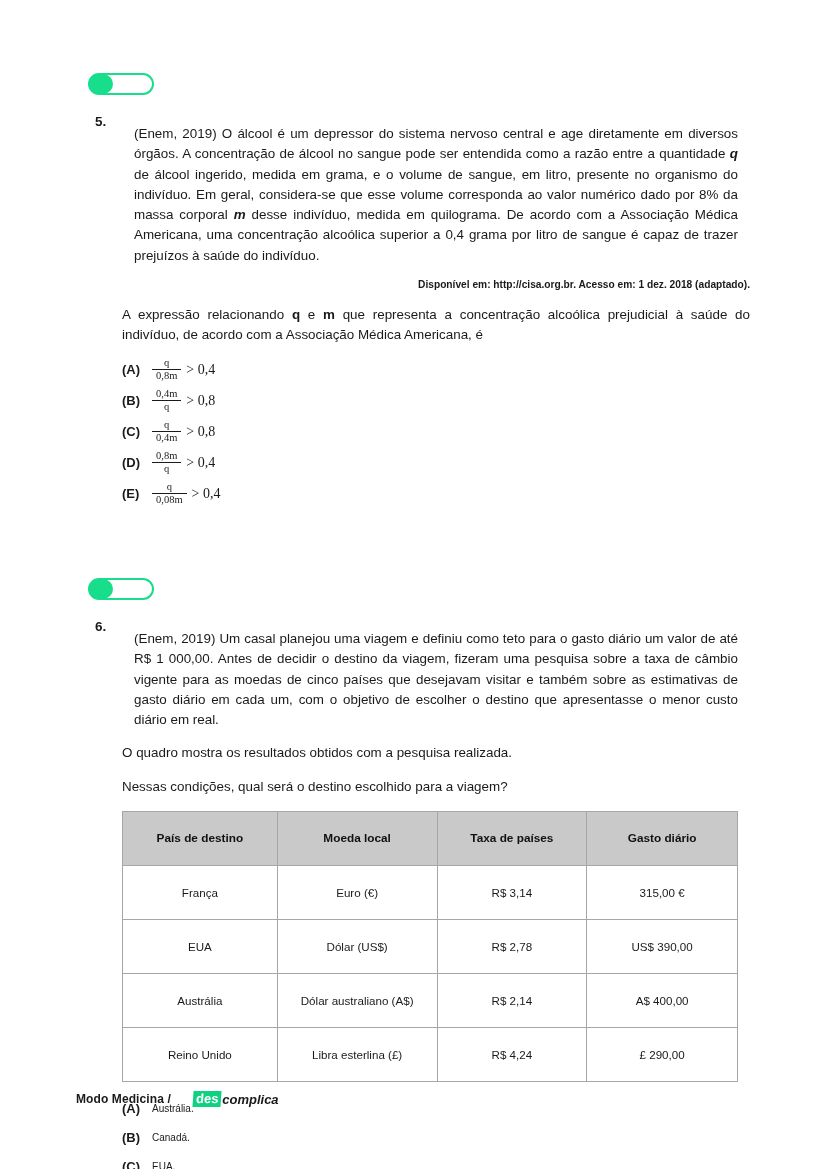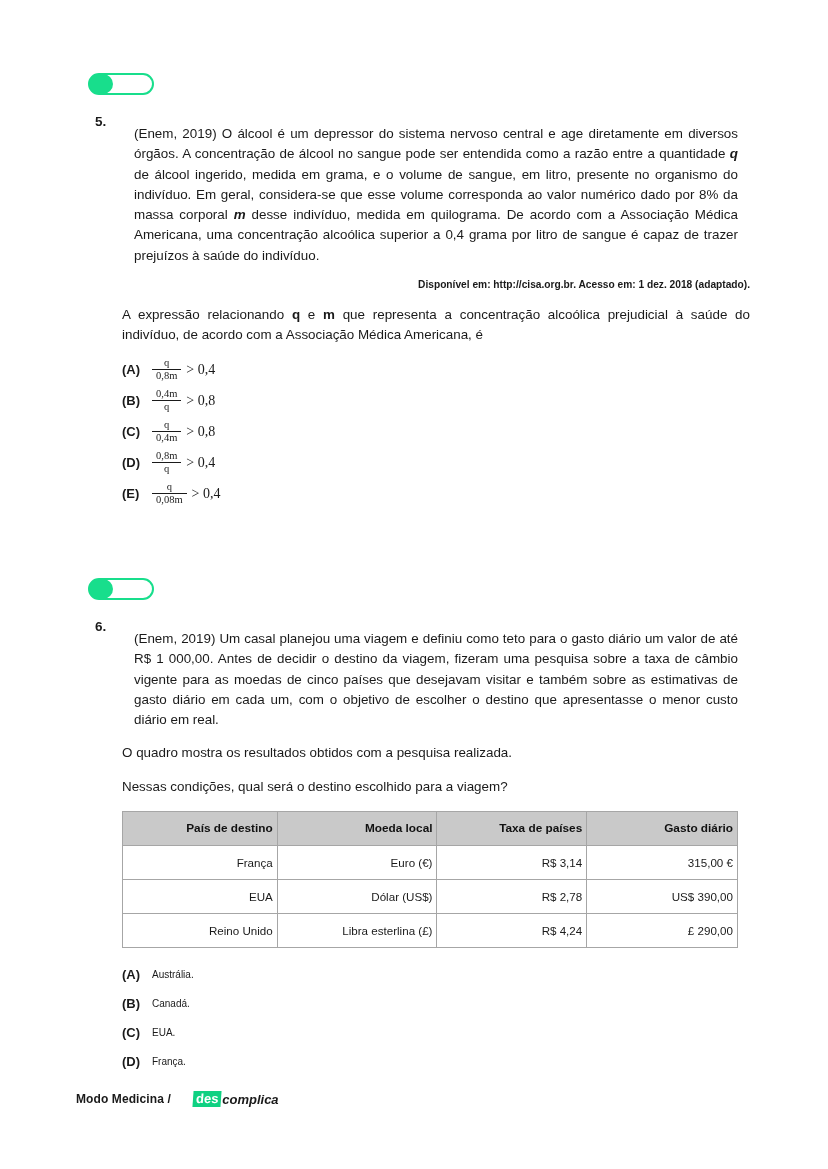--- a/index.html
+++ b/index.html
@@ -124,23 +124,23 @@
   .data-table {
     border-collapse: collapse;
     margin-top: 14px;
     width: 616px;
     margin-left: 0;
     background: #ffffff;
   }
   .data-table th,
   .data-table td {
     border: 1px solid #a6a6a6;
-    text-align: right;
+    text-align: center;
     font-size: 11.6px;
-    padding: 10px 4px;
+    padding: 20px 4px;
     height: 19px;
     line-height: 13px;
   }
   .data-table th {
     background: #c9c9c9;
     font-weight: bold;
     font-size: 11.8px;
     color: #111;
   }
   .data-table td { color: #1a1a1a; }
@@ -295,20 +295,26 @@
                 <td class="col-taxa">R$ 3,14</td>
                 <td class="col-gasto">315,00 €</td>
               </tr>
               <tr>
                 <td class="col-pais">EUA</td>
                 <td class="col-moeda">Dólar (US$)</td>
                 <td class="col-taxa">R$ 2,78</td>
                 <td class="col-gasto">US$ 390,00</td>
               </tr>
               <tr>
+                <td class="col-pais">Austrália</td>
+                <td class="col-moeda">Dólar australiano (A$)</td>
+                <td class="col-taxa">R$ 2,14</td>
+                <td class="col-gasto">A$ 400,00</td>
+              </tr>
+              <tr>
                 <td class="col-pais">Reino Unido</td>
                 <td class="col-moeda">Libra esterlina (£)</td>
                 <td class="col-taxa">R$ 4,24</td>
                 <td class="col-gasto">£ 290,00</td>
               </tr>
             </tbody>
         </table>
 
         <div class="alts" style="margin-top:16px;" id="alts-6">
             <div class="alt">

